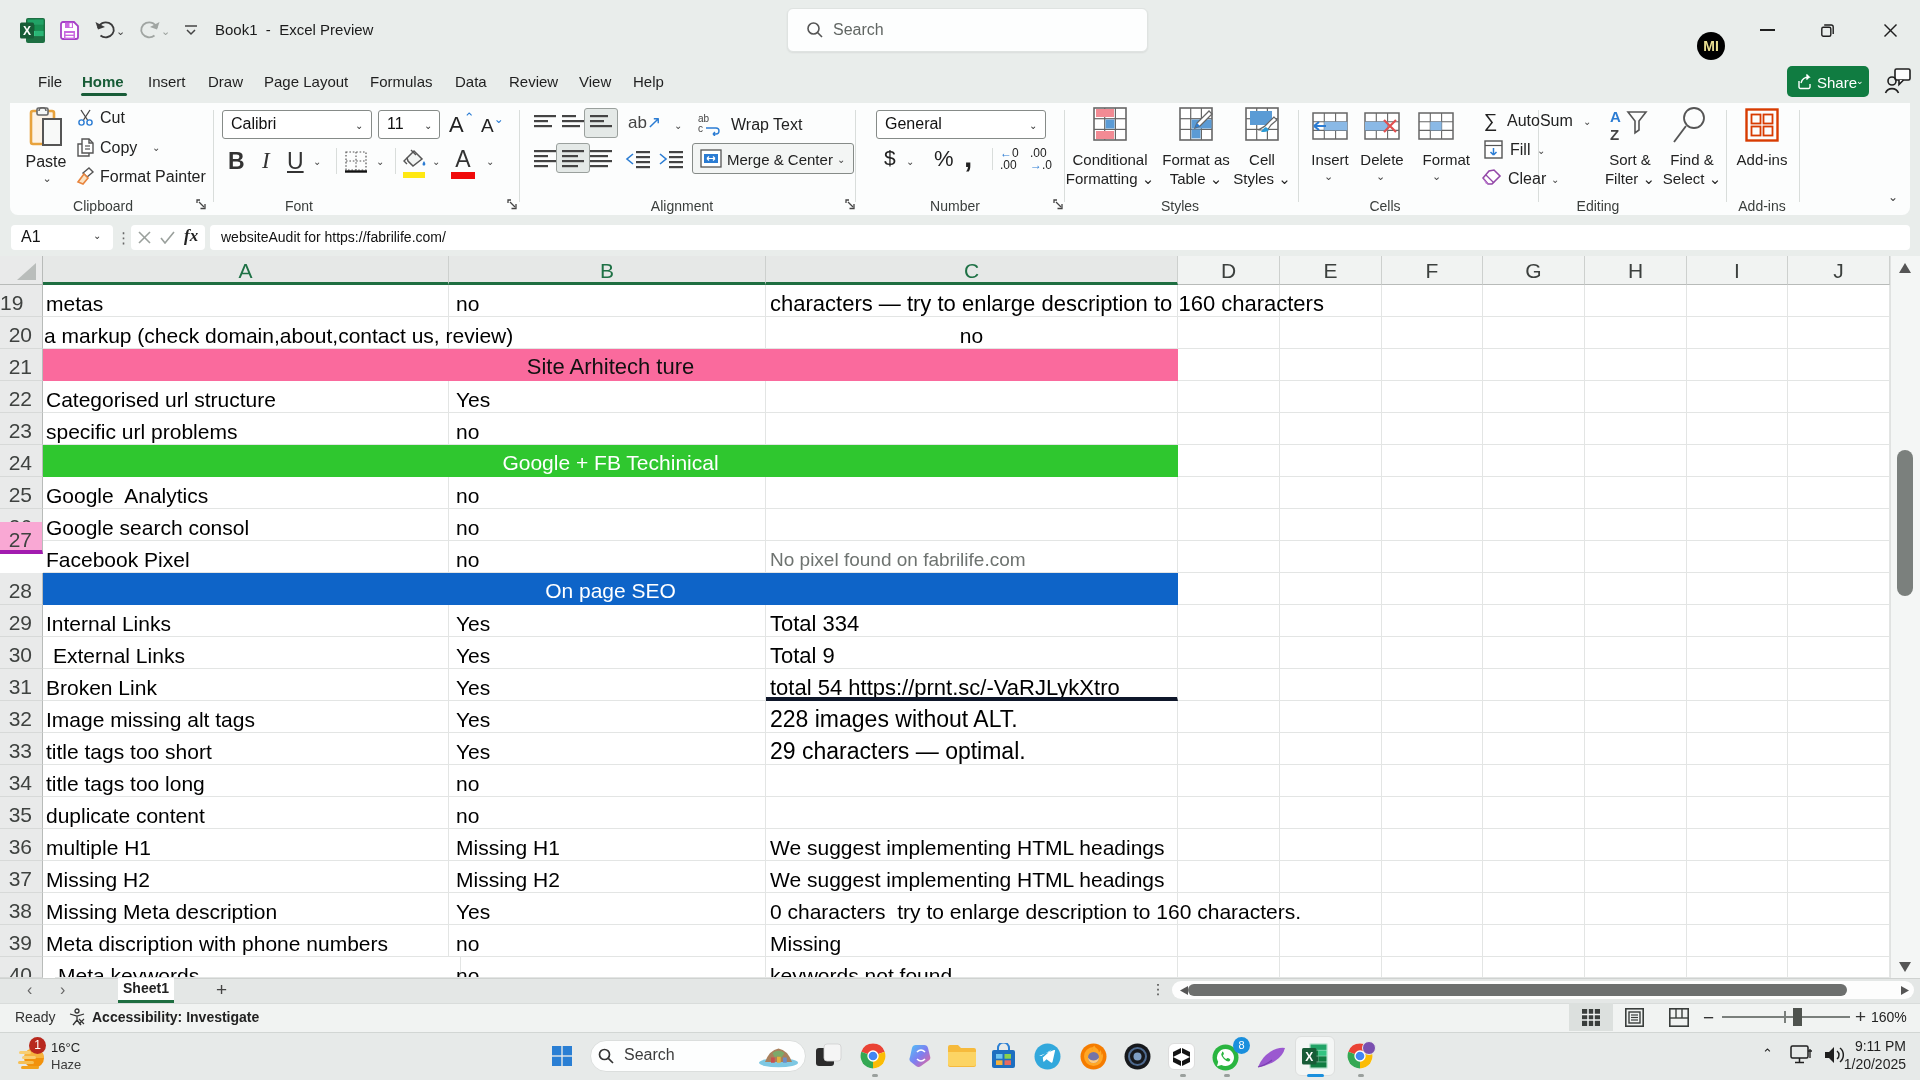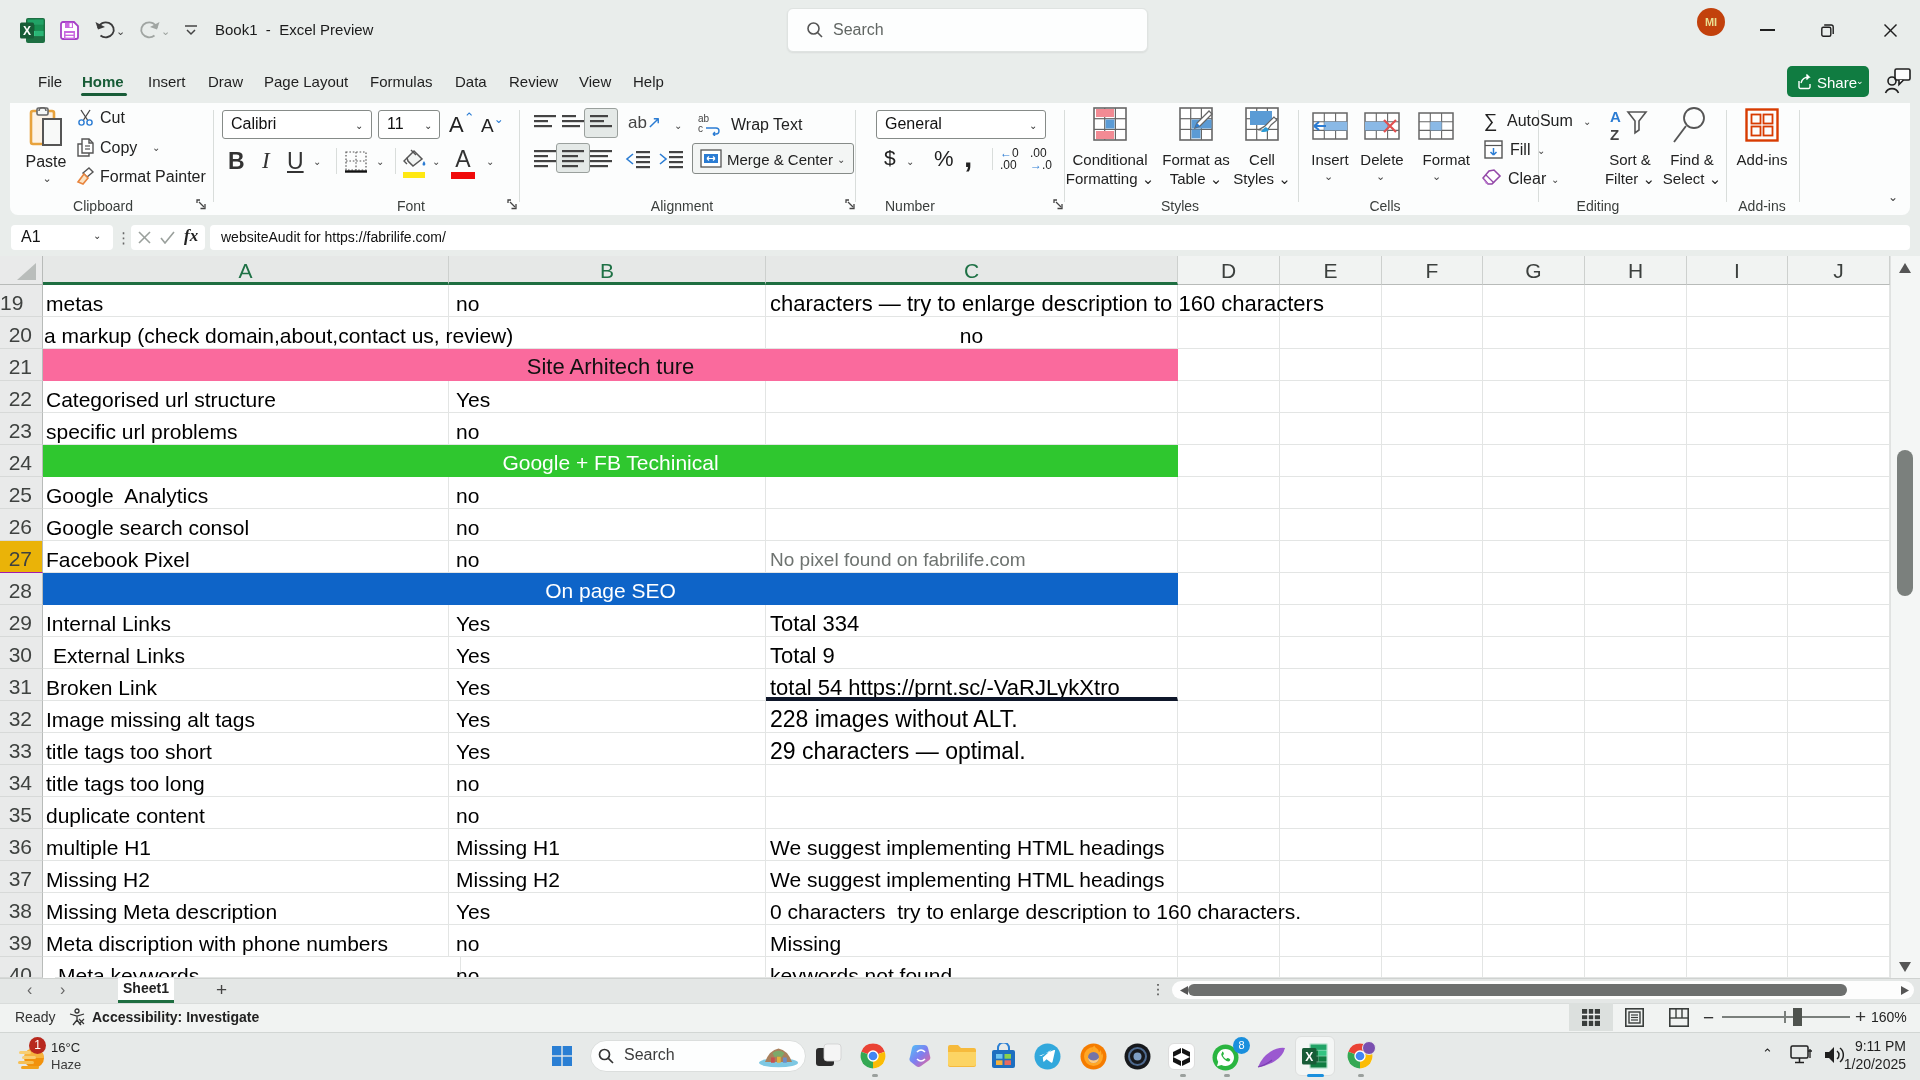--- a/index.html
+++ b/index.html
@@ -40,21 +40,21 @@
 <line x1="1" y1="2" x2="13" y2="2" stroke="#444" stroke-width="1.5"></line>
 <path d="M3 6 l4 4 l4 -4" fill="none" stroke="#444" stroke-width="1.5"></path>
   </svg>
 <div class="abs" style="left:215px;top:21px;width:400px;height:20px;font-size:15px;color:#1b1b1b;">Book1&nbsp;&nbsp;-&nbsp;&nbsp;Excel Preview</div>
 <div class="abs" style="left:787px;top:8px;width:361px;height:44px;background:#fdfefe;border:1px solid #dfe3e1;border-radius:6px;box-shadow:0 1px 2px rgba(0,0,0,0.07);"></div>
 <svg class="abs" style="left:806px;top:21px" width="18" height="18" viewBox="0 0 18 18">
 <circle cx="7.5" cy="7.5" r="5.5" fill="none" stroke="#555" stroke-width="1.6"></circle>
 <line x1="11.5" y1="11.5" x2="16" y2="16" stroke="#555" stroke-width="1.6"></line>
   </svg>
 <div class="abs" style="left:833px;top:21px;width:100px;height:20px;font-size:16px;color:#616663;">Search</div>
-<div class="abs" style="left:1697px;top:8px;width:28px;height:28px;background:#c2410c;border-radius:50%;color:#e9df91;font-size:11px;font-weight:bold;text-align:center;line-height:28px;">MI</div>
+<div class="abs" style="left:1697px;top:32px;width:28px;height:28px;background:#000000;border-radius:50%;color:#e9df91;font-size:14px;font-weight:bold;text-align:center;line-height:28px;">MI</div>
 <div class="abs" style="left:1760px;top:29px;width:15px;height:2px;background:#1f1f1f;"></div>
 <svg class="abs" style="left:1821px;top:24px" width="13" height="13" viewBox="0 0 13 13">
 <rect x="0.8" y="3.2" width="9" height="9" rx="1.5" fill="none" stroke="#1f1f1f" stroke-width="1.4"></rect>
 <path d="M3.2 1 h7 a2 2 0 0 1 2 2 v7" fill="none" stroke="#1f1f1f" stroke-width="1.4"></path>
   </svg>
 <svg class="abs" style="left:1884px;top:24px" width="13" height="13" viewBox="0 0 13 13">
 <line x1="0.5" y1="0.5" x2="12.5" y2="12.5" stroke="#1f1f1f" stroke-width="1.4"></line>
 <line x1="12.5" y1="0.5" x2="0.5" y2="12.5" stroke="#1f1f1f" stroke-width="1.4"></line>
   </svg>
 <div class="abs" style="left:38px;top:73px;height:20px;font-size:15px;color:#1f1f1f;">File</div>
@@ -85,23 +85,23 @@
 <div class="abs" style="left:10px;top:103px;width:1900px;height:112px;background:#fcfdfd;border-radius:0 0 8px 8px;"></div>
 <div class="abs" style="left:213px;top:110px;width:1px;height:92px;background:#d9dddb;"></div>
 <div class="abs" style="left:519px;top:110px;width:1px;height:92px;background:#d9dddb;"></div>
 <div class="abs" style="left:855px;top:110px;width:1px;height:92px;background:#d9dddb;"></div>
 <div class="abs" style="left:1064px;top:110px;width:1px;height:92px;background:#d9dddb;"></div>
 <div class="abs" style="left:1298px;top:110px;width:1px;height:92px;background:#d9dddb;"></div>
 <div class="abs" style="left:1538px;top:110px;width:1px;height:92px;background:#d9dddb;"></div>
 <div class="abs" style="left:1726px;top:110px;width:1px;height:92px;background:#d9dddb;"></div>
 <div class="abs" style="left:1799px;top:110px;width:1px;height:92px;background:#d9dddb;"></div>
 <div class="abs" style="left:33px;top:198px;width:140px;height:15px;font-size:14px;color:#3a3e3c;text-align:center;">Clipboard</div>
-<div class="abs" style="left:285px;top:198px;width:140px;height:15px;font-size:14px;color:#3a3e3c;text-align:right;">Font</div>
+<div class="abs" style="left:285px;top:198px;width:140px;height:15px;font-size:14px;color:#3a3e3c;text-align:left;">Font</div>
 <div class="abs" style="left:612px;top:198px;width:140px;height:15px;font-size:14px;color:#3a3e3c;text-align:center;">Alignment</div>
-<div class="abs" style="left:885px;top:198px;width:140px;height:15px;font-size:14px;color:#3a3e3c;">Number</div>
+<div class="abs" style="left:885px;top:198px;width:140px;height:15px;font-size:14px;color:#3a3e3c;text-align:center;">Number</div>
 <div class="abs" style="left:1110px;top:198px;width:140px;height:15px;font-size:14px;color:#3a3e3c;text-align:center;">Styles</div>
 <div class="abs" style="left:1315px;top:198px;width:140px;height:15px;font-size:14px;color:#3a3e3c;text-align:center;">Cells</div>
 <div class="abs" style="left:1528px;top:198px;width:140px;height:15px;font-size:14px;color:#3a3e3c;text-align:center;">Editing</div>
 <div class="abs" style="left:1692px;top:198px;width:140px;height:15px;font-size:14px;color:#3a3e3c;text-align:center;">Add-ins</div>
 <svg class="abs" style="left:196px;top:199px" width="11" height="11" viewBox="0 0 11 11">
 <path d="M1 4 v-3 h3" fill="none" stroke="#444" stroke-width="1.3"></path>
     <path d="M3 3 l5 5" stroke="#444" stroke-width="1.3"></path>
     <path d="M9 5 v4.5 h-4.5" fill="none" stroke="#444" stroke-width="1.3"></path>
   </svg>
 <svg class="abs" style="left:507px;top:199px" width="11" height="11" viewBox="0 0 11 11">
@@ -474,21 +474,21 @@
 <div class="abs" style="left:43px;top:509px;width:406px;height:32px;border-right:1px solid #e3e5e4;border-bottom:1px solid #e3e5e4;font-size:21px;color:#000;line-height:37px;padding-left:3px;white-space:nowrap;overflow:hidden;">Google search consol</div>
 <div class="abs" style="left:449px;top:509px;width:317px;height:32px;border-right:1px solid #e3e5e4;border-bottom:1px solid #e3e5e4;font-size:21px;color:#000;line-height:37px;padding-left:7px;white-space:nowrap;overflow:hidden;">no</div>
 <div class="abs" style="left:766px;top:509px;width:412px;height:32px;border-right:1px solid #e3e5e4;border-bottom:1px solid #e3e5e4;font-size:21px;color:#000;line-height:37px;padding-left:4px;white-space:nowrap;overflow:hidden;z-index:2;"></div>
 <div class="abs" style="left:1178px;top:509px;width:102px;height:32px;border-right:1px solid #e3e5e4;border-bottom:1px solid #e3e5e4;"></div>
 <div class="abs" style="left:1280px;top:509px;width:102px;height:32px;border-right:1px solid #e3e5e4;border-bottom:1px solid #e3e5e4;"></div>
 <div class="abs" style="left:1382px;top:509px;width:101px;height:32px;border-right:1px solid #e3e5e4;border-bottom:1px solid #e3e5e4;"></div>
 <div class="abs" style="left:1483px;top:509px;width:102px;height:32px;border-right:1px solid #e3e5e4;border-bottom:1px solid #e3e5e4;"></div>
 <div class="abs" style="left:1585px;top:509px;width:102px;height:32px;border-right:1px solid #e3e5e4;border-bottom:1px solid #e3e5e4;"></div>
 <div class="abs" style="left:1687px;top:509px;width:101px;height:32px;border-right:1px solid #e3e5e4;border-bottom:1px solid #e3e5e4;"></div>
 <div class="abs" style="left:1788px;top:509px;width:102px;height:32px;border-right:1px solid #e3e5e4;border-bottom:1px solid #e3e5e4;"></div>
-<div class="abs" style="left:0px;top:541px;width:43px;height:32px;background:#eab308;border-right:1px solid #b8bbb9;border-bottom:1px solid #a21caf;font-size:21px;color:#3f4240;text-align:right;padding-right:10px;line-height:36px;overflow:hidden;">27</div>
+<div class="abs" style="left:0px;top:522px;width:43px;height:32px;background:#f9a8d4;border-right:1px solid #b8bbb9;border-bottom:4px solid #a21caf;font-size:21px;color:#3f4240;text-align:right;padding-right:10px;line-height:36px;overflow:hidden;">27</div>
 <div class="abs" style="left:43px;top:541px;width:406px;height:32px;border-right:1px solid #e3e5e4;border-bottom:1px solid #e3e5e4;font-size:21px;color:#000;line-height:37px;padding-left:3px;white-space:nowrap;overflow:hidden;">Facebook Pixel</div>
 <div class="abs" style="left:449px;top:541px;width:317px;height:32px;border-right:1px solid #e3e5e4;border-bottom:1px solid #e3e5e4;font-size:21px;color:#000;line-height:37px;padding-left:7px;white-space:nowrap;overflow:hidden;">no</div>
 <div class="abs" style="left:766px;top:541px;width:412px;height:32px;border-right:1px solid #e3e5e4;border-bottom:1px solid #e3e5e4;font-size:21px;color:#000;line-height:37px;padding-left:4px;white-space:nowrap;overflow:hidden;z-index:2;color:#6e7370;font-size:19px;">No pixel found on fabrilife.com</div>
 <div class="abs" style="left:1178px;top:541px;width:102px;height:32px;border-right:1px solid #e3e5e4;border-bottom:1px solid #e3e5e4;"></div>
 <div class="abs" style="left:1280px;top:541px;width:102px;height:32px;border-right:1px solid #e3e5e4;border-bottom:1px solid #e3e5e4;"></div>
 <div class="abs" style="left:1382px;top:541px;width:101px;height:32px;border-right:1px solid #e3e5e4;border-bottom:1px solid #e3e5e4;"></div>
 <div class="abs" style="left:1483px;top:541px;width:102px;height:32px;border-right:1px solid #e3e5e4;border-bottom:1px solid #e3e5e4;"></div>
 <div class="abs" style="left:1585px;top:541px;width:102px;height:32px;border-right:1px solid #e3e5e4;border-bottom:1px solid #e3e5e4;"></div>
 <div class="abs" style="left:1687px;top:541px;width:101px;height:32px;border-right:1px solid #e3e5e4;border-bottom:1px solid #e3e5e4;"></div>
 <div class="abs" style="left:1788px;top:541px;width:102px;height:32px;border-right:1px solid #e3e5e4;border-bottom:1px solid #e3e5e4;"></div>

